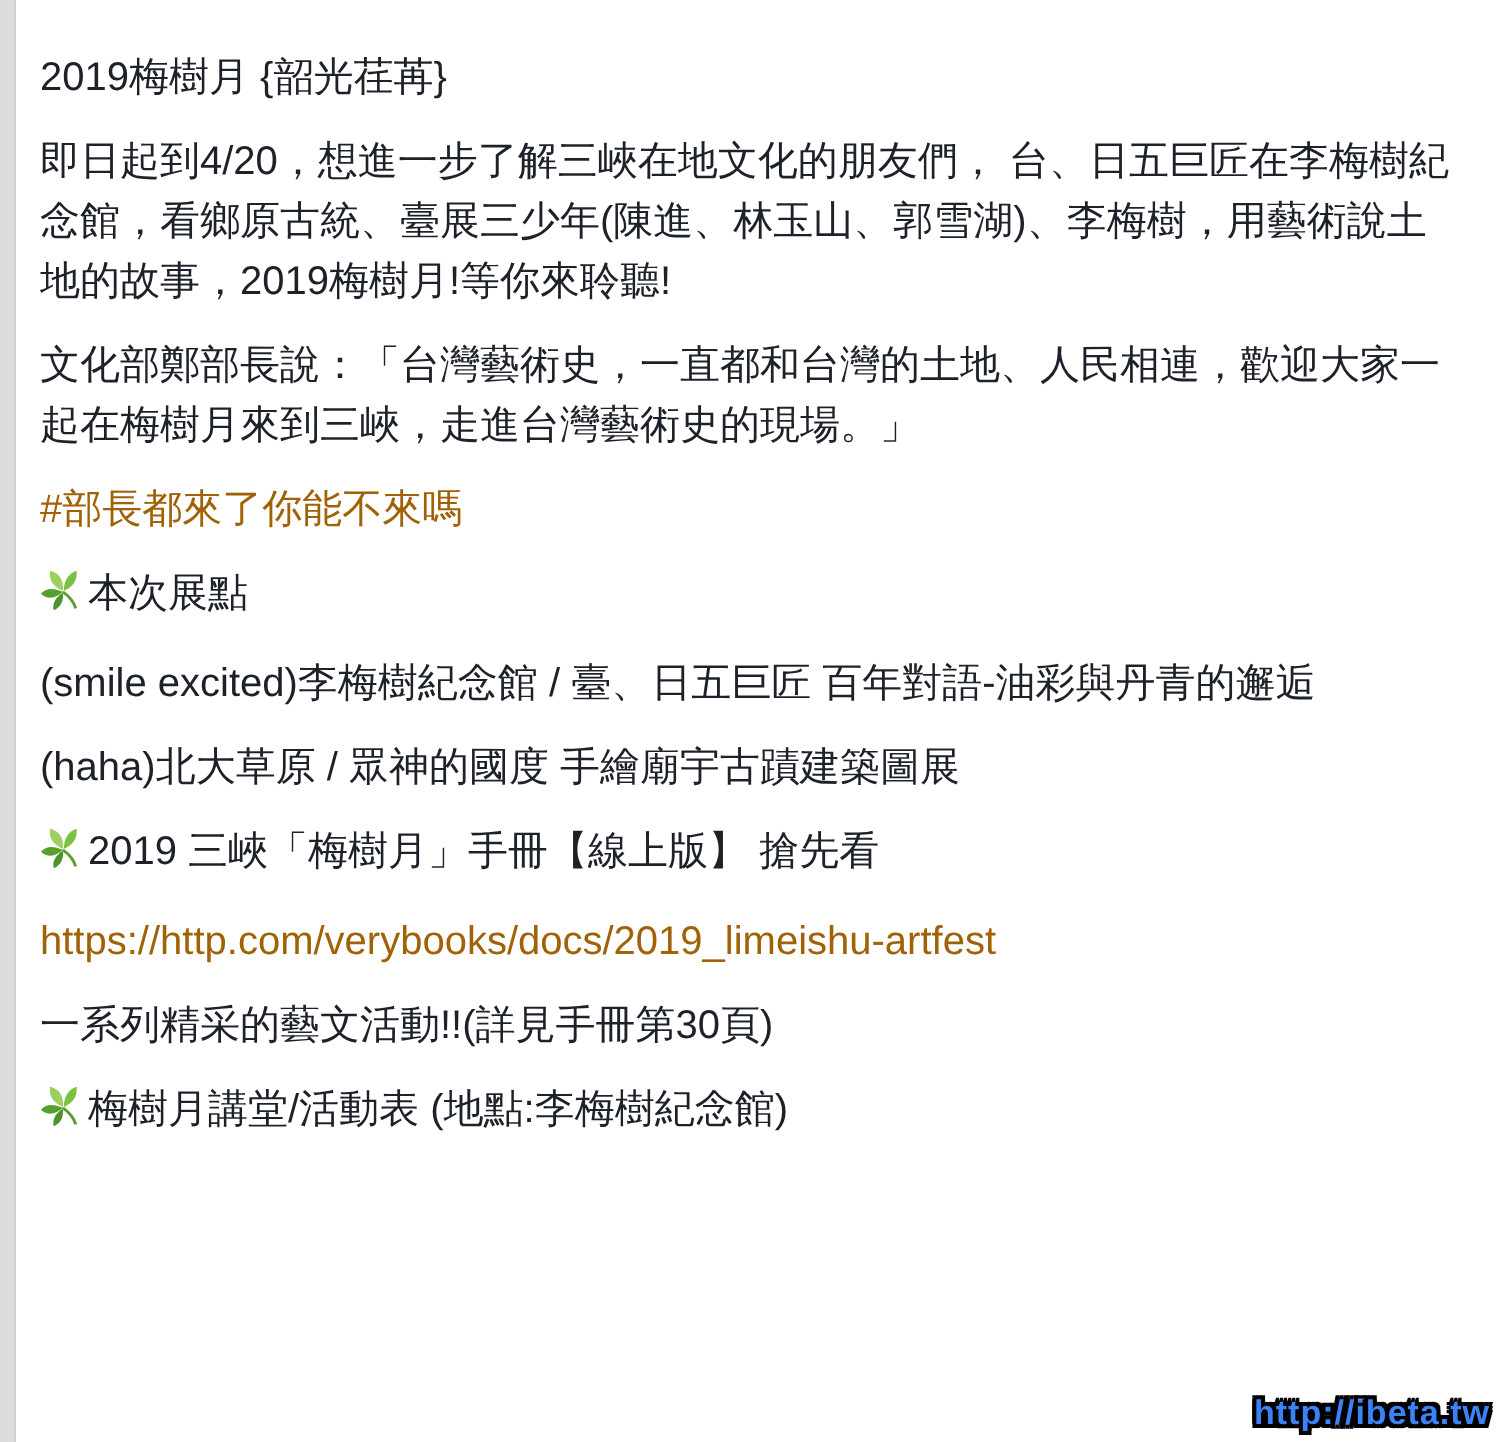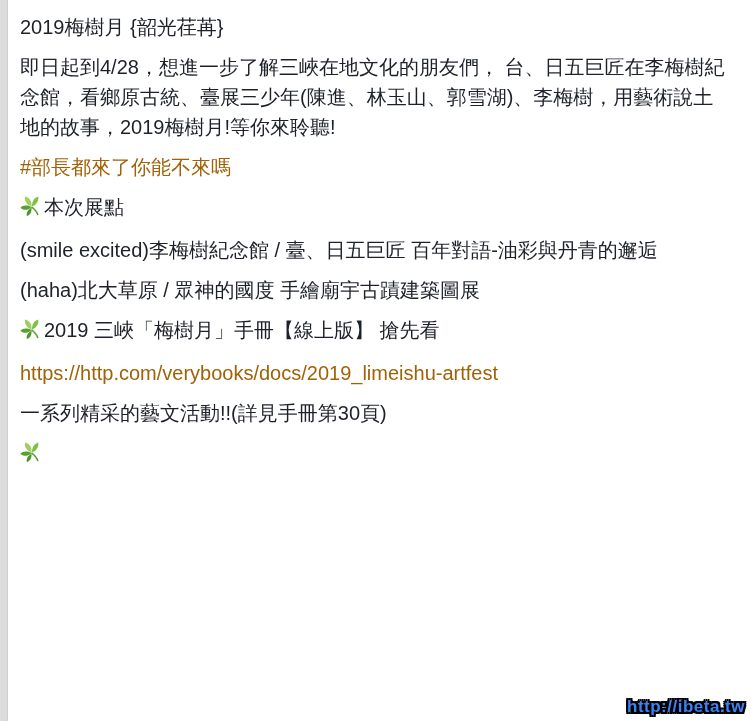--- a/index.html
+++ b/index.html
@@ -22,21 +22,21 @@
     background: #dcdcdc;
     border-right: 1px solid #cfcfcf;
   }
   .post-content {
     position: absolute;
     left: 8px; top: 0; right: 0; bottom: 0;
     padding: 12px 18px 8px 12px;
     box-sizing: border-box;
   }
   .post-content p {
-    margin: 0 0 10px 0;
+    margin: 12px 0 10px 0;
     font-size: 20px;
     line-height: 30px;
     word-break: break-word;
   }
   a.link {
     color: #a16207;
     text-decoration: none;
     cursor: pointer;
   }
   .leaf-icon {
@@ -61,22 +61,23 @@
 </style>
 </head>
 <body>
 
 <div class="left-strip"></div>
 
 <div class="post-content">
 
   <p>2019梅樹月 {韶光荏苒}</p>
 
-  <p>即日起到4/28，想進一步了解三峽在地文化的朋友們， 台、日五巨匠在李梅樹紀念館，看鄉原古統、臺展三少年(陳進、林玉山、郭雪湖)、李梅樹，用藝術說土地的故事，2019梅樹月!等你來聆聽!</p>
+  <p>即日起到4/20，想進一步了解三峽在地文化的朋友們， 台、日五巨匠在李梅樹紀念館，看鄉原古統、臺展三少年(陳進、林玉山、郭雪湖)、李梅樹，用藝術說土地的故事，2019梅樹月!等你來聆聽!</p>
 
+  <p>文化部鄭部長說：「台灣藝術史，一直都和台灣的土地、人民相連，歡迎大家一起在梅樹月來到三峽，走進台灣藝術史的現場。」</p>
 
   <p><a class="link">#部長都來了你能不來嗎</a></p>
 
   <p><span class="leaf-icon"><svg width="22" height="22" viewBox="0 0 24 24">
           <path d="M12.5 12.5 C13 6.5 10.5 2.5 5.5 1.5 C4.5 6.5 7.5 10.5 12.5 12.5Z" fill="#9ed060"></path>
           <path d="M13 12.5 C18 10.5 20.5 6.5 20 1.5 C15 3 13 7.5 13 12.5Z" fill="#7cc242"></path>
           <path d="M12.5 13 C7 10.5 3 11 0.5 14 C4 17.5 9 16.5 12.5 13Z" fill="#57a02e"></path>
           <path d="M12.5 13.5 C8.5 16 6.5 19.5 7.5 23 C11.5 21.5 13 17.5 12.5 13.5Z" fill="#4c9429"></path>
           <path d="M12.5 13 C16 15.5 18.5 18.5 19.5 22" stroke="#57a02e" stroke-width="1.6" fill="none"></path>
         </svg></span><span>本次展點</span></p>
@@ -97,19 +98,19 @@
   <p><a class="link">https://http.com/verybooks/docs/2019_limeishu-artfest</a></p>
 
   <p>一系列精采的藝文活動!!(詳見手冊第30頁)</p>
 
   <p><span class="leaf-icon"><svg width="22" height="22" viewBox="0 0 24 24">
           <path d="M12.5 12.5 C13 6.5 10.5 2.5 5.5 1.5 C4.5 6.5 7.5 10.5 12.5 12.5Z" fill="#9ed060"></path>
           <path d="M13 12.5 C18 10.5 20.5 6.5 20 1.5 C15 3 13 7.5 13 12.5Z" fill="#7cc242"></path>
           <path d="M12.5 13 C7 10.5 3 11 0.5 14 C4 17.5 9 16.5 12.5 13Z" fill="#57a02e"></path>
           <path d="M12.5 13.5 C8.5 16 6.5 19.5 7.5 23 C11.5 21.5 13 17.5 12.5 13.5Z" fill="#4c9429"></path>
           <path d="M12.5 13 C16 15.5 18.5 18.5 19.5 22" stroke="#57a02e" stroke-width="1.6" fill="none"></path>
-        </svg></span></p>
+        </svg></span><span>梅樹月講堂/活動表 (地點:李梅樹紀念館)</span></p>
 
 
 
 </div>
 
 <div class="watermark">http://ibeta.tw</div>
 
 </body></html>

